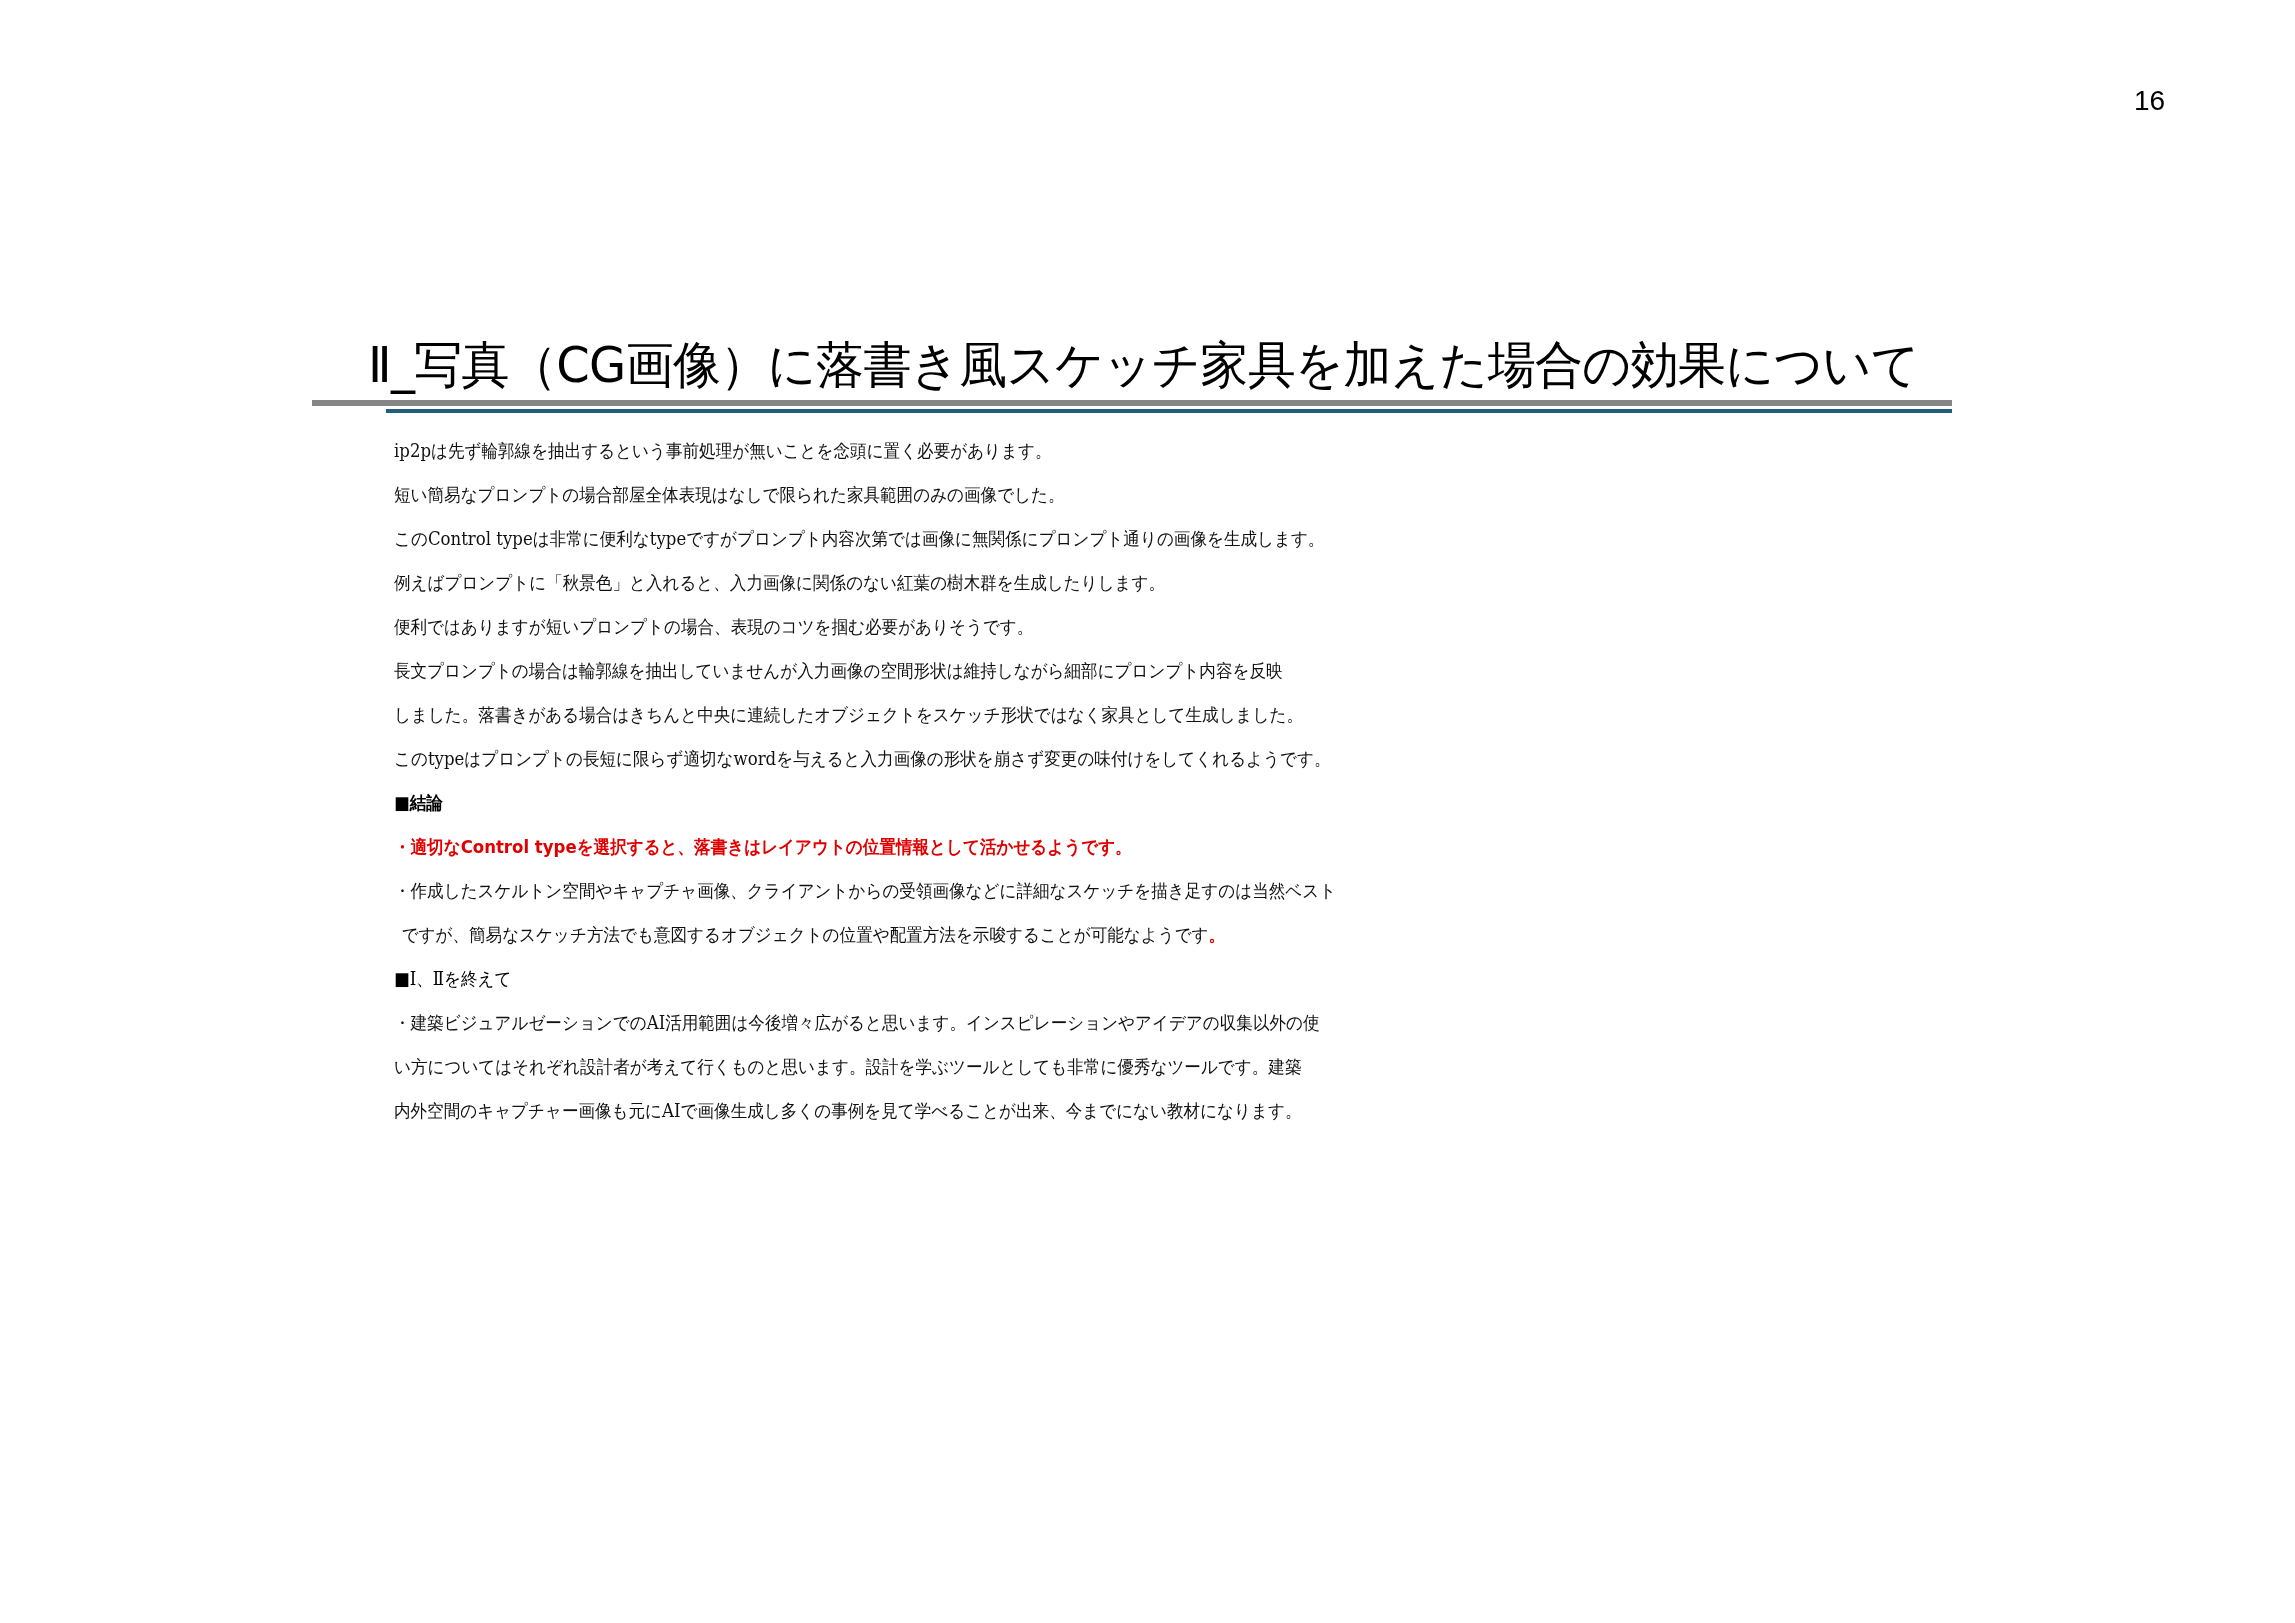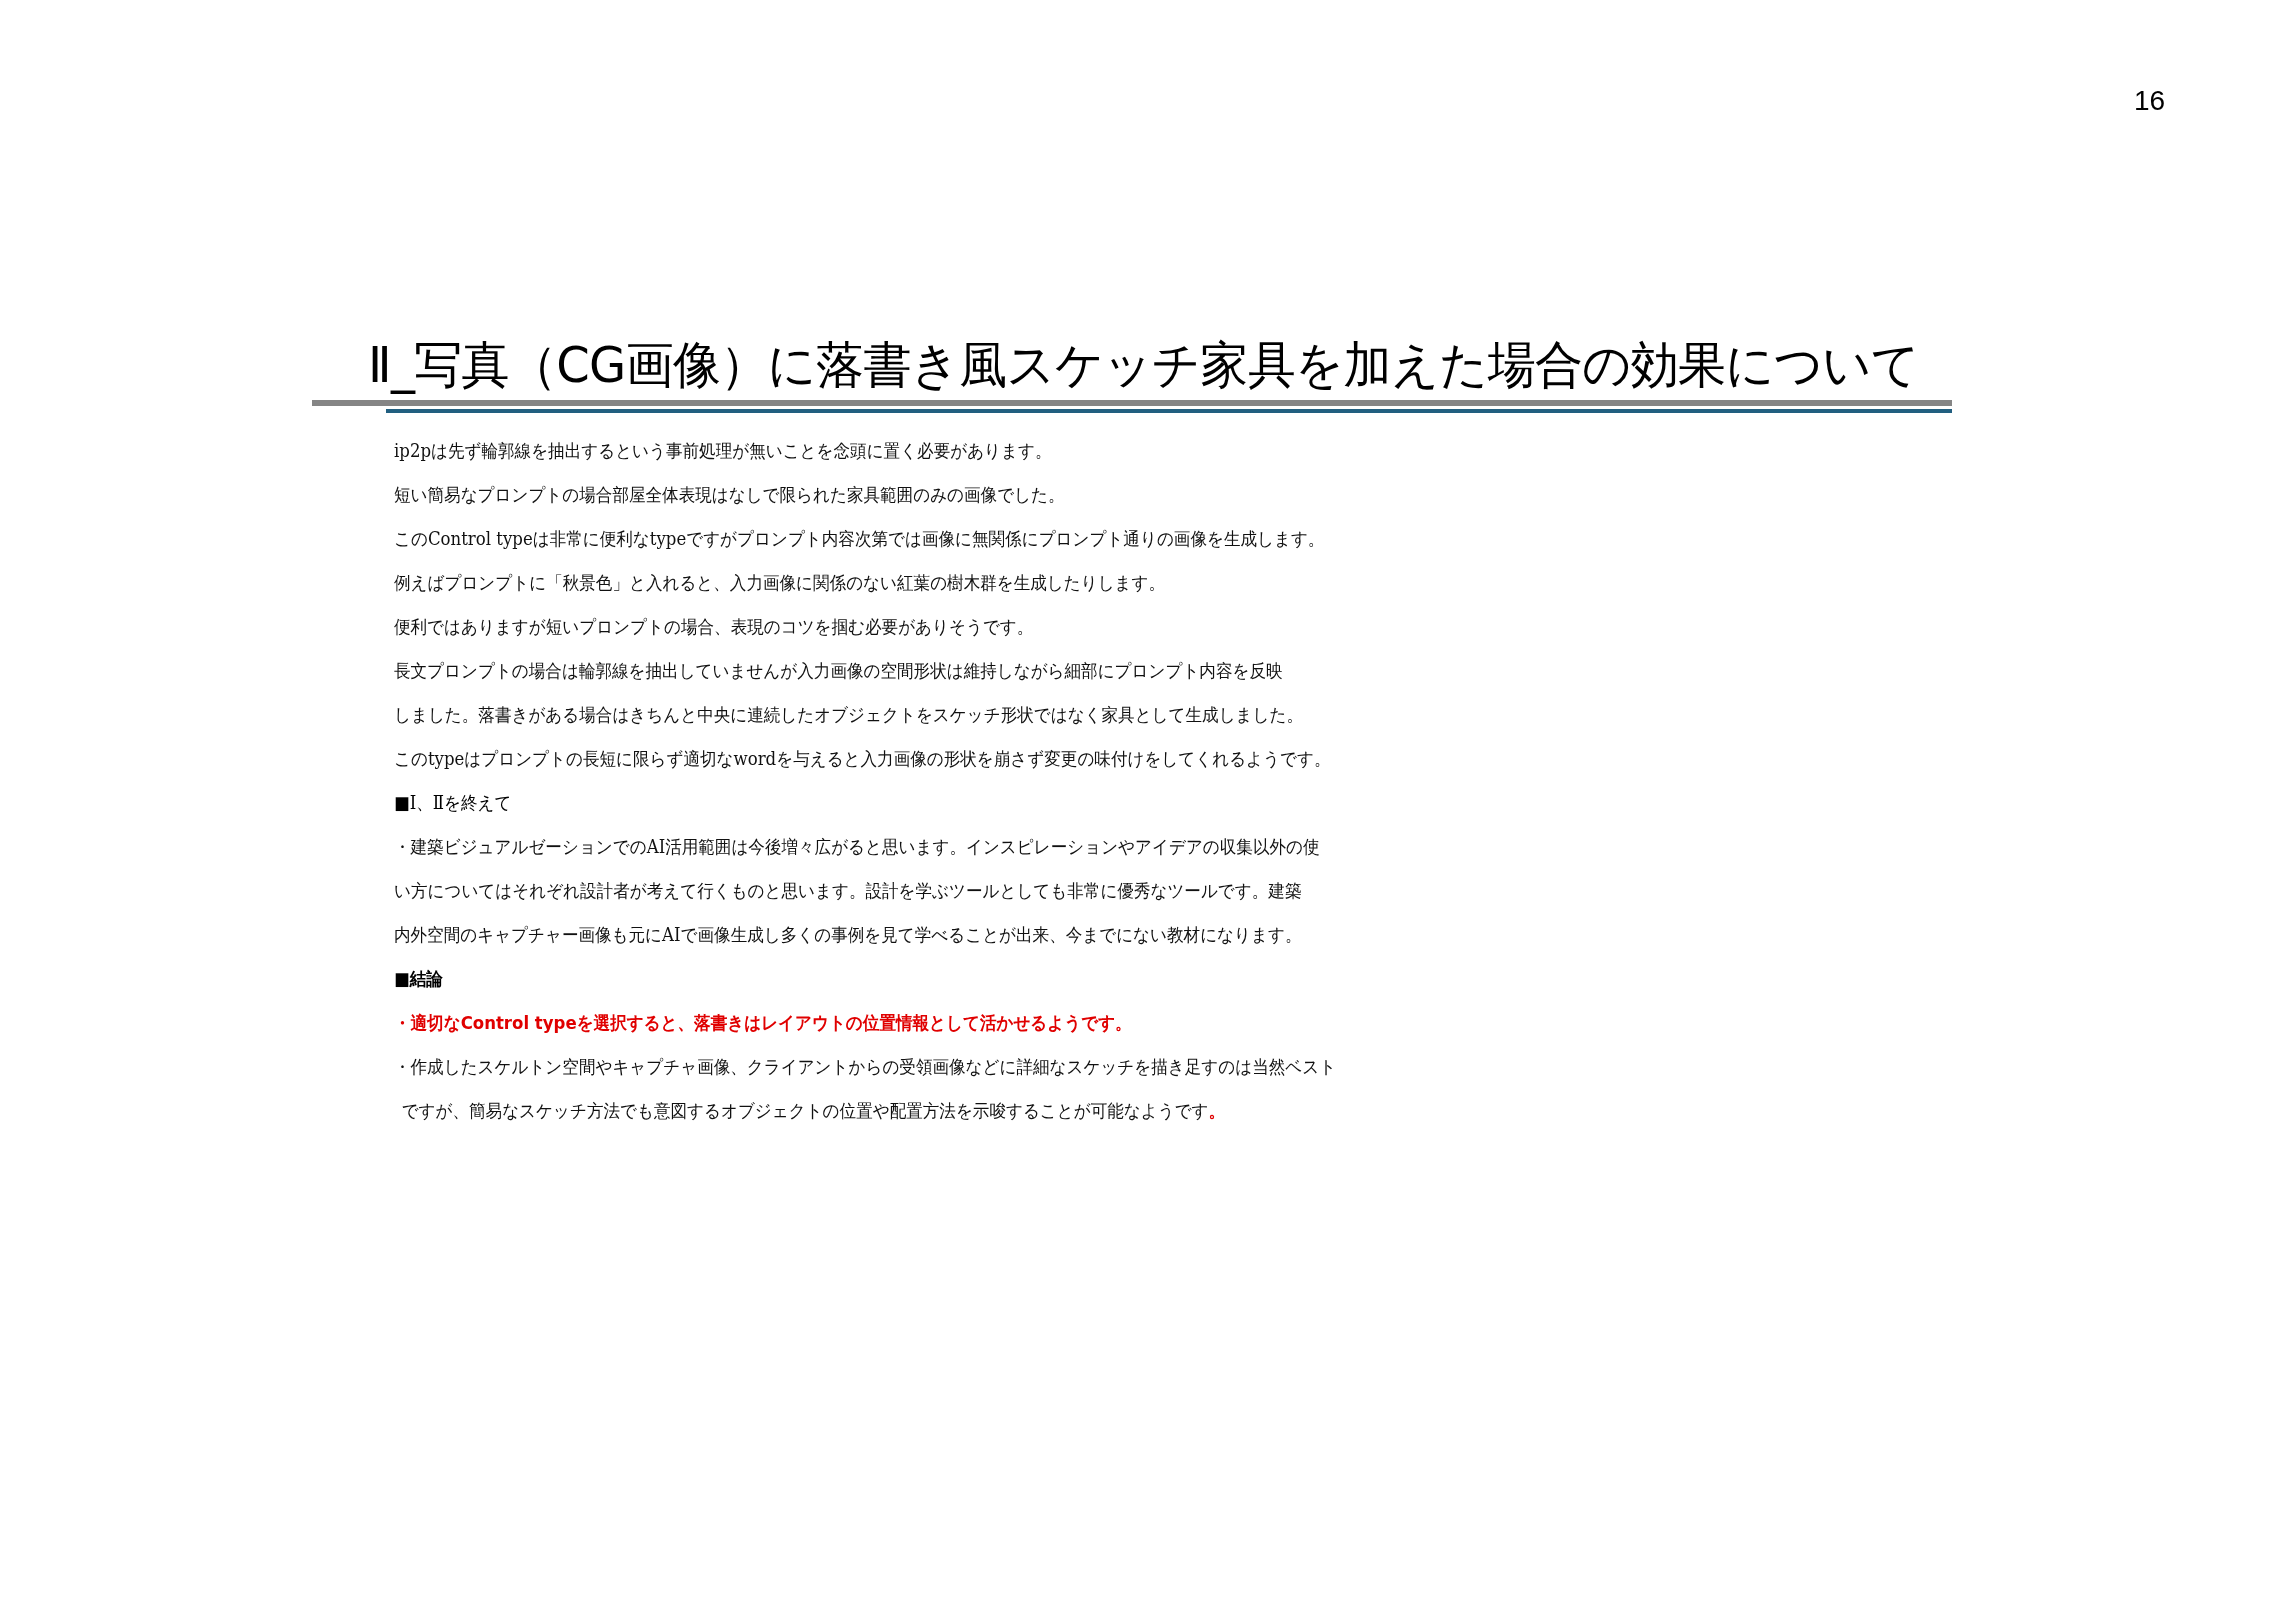--- a/index.html
+++ b/index.html
@@ -64,26 +64,26 @@
     <div class="line">例えばプロンプトに「秋景色」と入れると、入力画像に関係のない紅葉の樹木群を生成したりします。</div>
     <div class="line">便利ではありますが短いプロンプトの場合、表現のコツを掴む必要がありそうです。</div>
     <div class="line">長文プロンプトの場合は輪郭線を抽出していませんが入力画像の空間形状は維持しながら細部にプロンプト内容を反映</div>
     <div class="line">しました。落書きがある場合はきちんと中央に連続したオブジェクトをスケッチ形状ではなく家具として生成しました。</div>
     <div class="line">このtypeはプロンプトの長短に限らず適切なwordを与えると入力画像の形状を崩さず変更の味付けをしてくれるようです。</div>
   </div>
 
 
 
   <div>
+    <div class="line heading">■結論</div>
+    <div class="line highlight" style="color:#e00000;">・適切なControl typeを選択すると、落書きはレイアウトの位置情報として活かせるようです。</div>
+    <div class="line">・作成したスケルトン空間やキャプチャ画像、クライアントからの受領画像などに詳細なスケッチを描き足すのは当然ベスト</div>
+    <div class="line indent"><span>  ですが、簡易なスケッチ方法でも意図するオブジェクトの位置や配置方法を示唆することが可能なようです</span><span class="red-dot">。</span></div>
+  </div>
+
+  <div>
     <div class="line heading-light">■Ⅰ、Ⅱを終えて</div>
     <div class="line">・建築ビジュアルゼーションでのAI活用範囲は今後増々広がると思います。インスピレーションやアイデアの収集以外の使</div>
     <div class="line">い方についてはそれぞれ設計者が考えて行くものと思います。設計を学ぶツールとしても非常に優秀なツールです。建築</div>
     <div class="line">内外空間のキャプチャー画像も元にAIで画像生成し多くの事例を見て学べることが出来、今までにない教材になります。</div>
   </div>
-
-  <div>
-    <div class="line heading">■結論</div>
-    <div class="line highlight" style="color:#e00000;">・適切なControl typeを選択すると、落書きはレイアウトの位置情報として活かせるようです。</div>
-    <div class="line">・作成したスケルトン空間やキャプチャ画像、クライアントからの受領画像などに詳細なスケッチを描き足すのは当然ベスト</div>
-    <div class="line indent"><span>  ですが、簡易なスケッチ方法でも意図するオブジェクトの位置や配置方法を示唆することが可能なようです</span><span class="red-dot">。</span></div>
-  </div>
 </div>
 
 
 </body></html>

